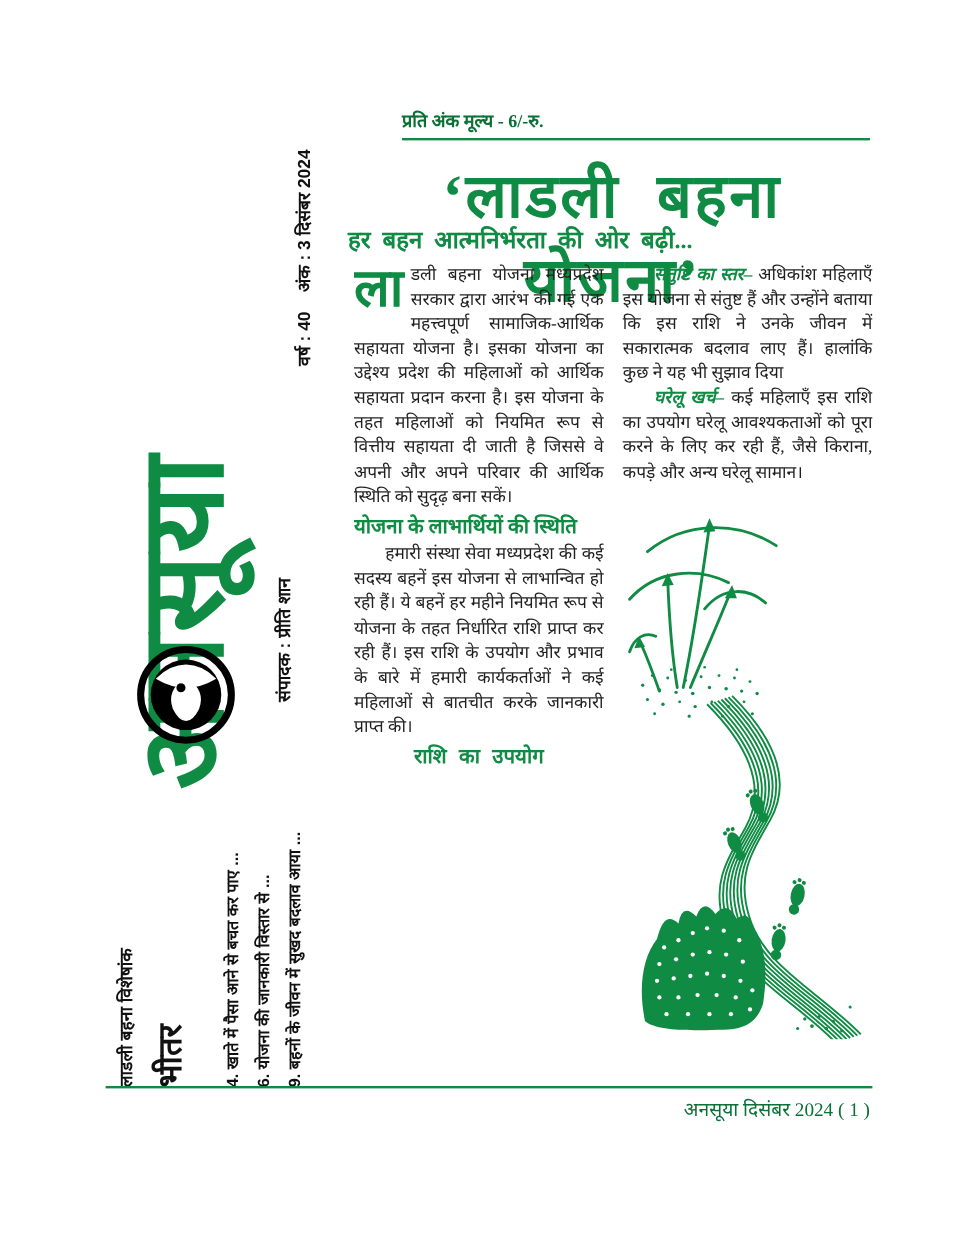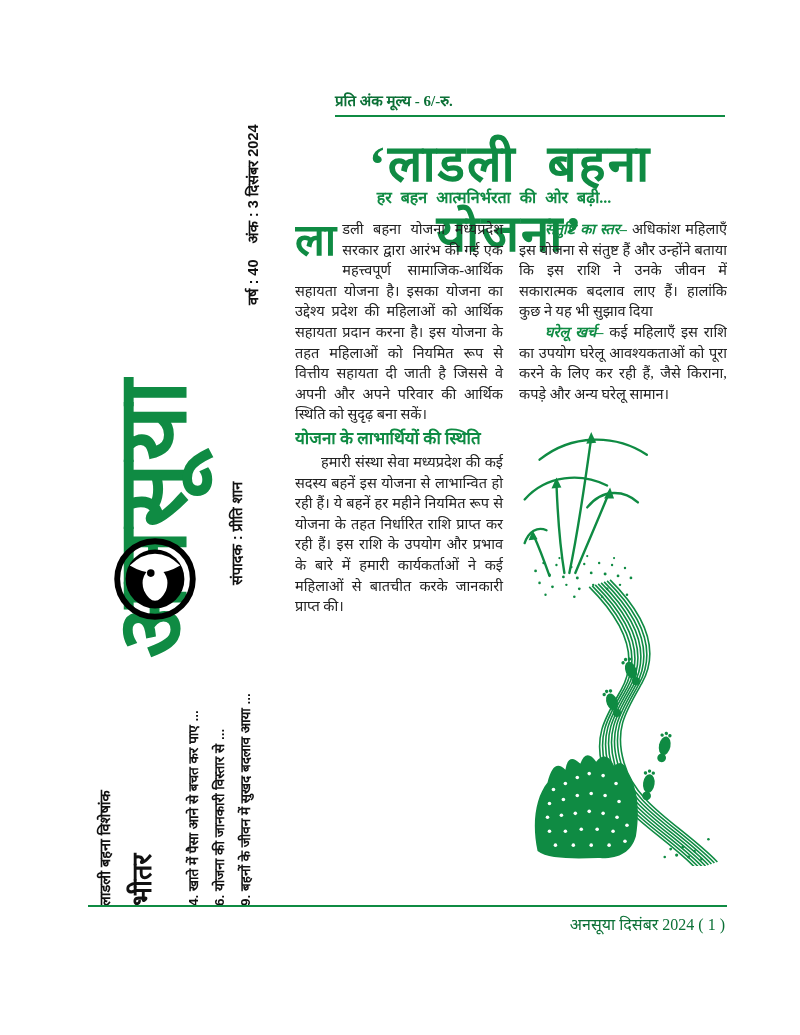--- a/index.html
+++ b/index.html
@@ -20,22 +20,22 @@
   .toc1{left:184px;top:906px;} .toc2{left:210px;top:906px;} .toc3{left:236px;top:906px;}
   .tocline{font-size:13.5px;font-weight:bold;color:#111;
            font-family:"Liberation Sans","DejaVu Sans",sans-serif;}
   .logo{position:absolute;left:113px;top:537px;width:84px;height:84px;}
   
   .price{position:absolute;left:335px;top:90px;width:390px;
          font-size:15px;font-weight:bold;color:#0b7036;}
   .hline-top{position:absolute;left:335px;top:115px;width:390px;border-top:2px solid #0f8b43;}
   .title{position:absolute;left:290px;top:126px;width:440px;text-align:center;
          font-size:51px;font-weight:bold;color:#0f8b43;letter-spacing:2px;word-spacing:16px;}
-  .subtitle{position:absolute;left:274px;top:186px;width:440px;text-align:center;
-            font-size:16px;font-weight:bold;color:#0f8b43;word-spacing:5px;}
+  .subtitle{position:absolute;left:290px;top:186px;width:440px;text-align:left;
+            font-size:20px;font-weight:bold;color:#0f8b43;word-spacing:5px;}
   
   .columns{position:absolute;left:295px;top:219px;width:432px;height:686px;
            display:flex;gap:16px;overflow:hidden;}
   .col{width:208px;font-size:14.5px;line-height:20.6px;text-align:justify;color:#1f1f1f;}
   .col p{margin:0;}
   .indent{text-indent:26px;}
   .dropcap{float:left;font-size:44px;line-height:40px;font-weight:bold;color:#0f8b43;
            padding-right:6px;padding-top:2px;}
   .h-green{color:#0f8b43;font-weight:bold;font-size:17px;line-height:22px;margin:3px 0 2px 0;font-family:Liberation Serif, serif;}
   .h-center{text-align:center;word-spacing:6px;}
@@ -76,20 +76,21 @@
   <div class="price">प्रति अंक मूल्य - 6/-रु.</div>
   <div class="hline-top"></div>
   <div class="title">‘लाडली बहना योजना’</div>
   <div class="subtitle">हर बहन आत्मनिर्भरता की ओर बढ़ी...</div>
 
   <div class="columns">
     <div class="col">
       <p><span class="dropcap">ला</span><span>डली बहना योजना मध्यप्रदेश सरकार द्वारा आरंभ की गई एक महत्त्वपूर्ण सामाजिक-आर्थिक सहायता योजना है। इसका योजना का उद्देश्य प्रदेश की महिलाओं को आर्थिक सहायता प्रदान करना है। इस योजना के तहत महिलाओं को नियमित रूप से वित्तीय सहायता दी जाती है जिससे वे अपनी और अपने परिवार की आर्थिक स्थिति को सुदृढ़ बना सकें।</span></p>
       <div class="h-green">योजना के लाभार्थियों की स्थिति</div>
       <p class="indent">हमारी संस्था सेवा मध्यप्रदेश की कई सदस्य बहनें इस योजना से लाभान्वित हो रही हैं। ये बहनें हर महीने नियमित रूप से योजना के तहत निर्धारित राशि प्राप्त कर रही हैं। इस राशि के उपयोग और प्रभाव के बारे में हमारी कार्यकर्ताओं ने कई महिलाओं से बातचीत करके जानकारी प्राप्त की।</p>
+      <div class="h-green h-center">राशि का उपयोग</div>
     </div>
 
     <div class="col">
       <p class="indent"><span class="lead">संतुष्टि का स्तर–</span><span> अधिकांश महिलाएँ इस योजना से संतुष्ट हैं और उन्होंने बताया कि इस राशि ने उनके जीवन में सकारात्मक बदलाव लाए हैं। हालांकि कुछ ने यह भी सुझाव दिया</span></p>
       <p class="indent"><span class="lead">घरेलू खर्च–</span><span> कई महिलाएँ इस राशि का उपयोग घरेलू आवश्यकताओं को पूरा करने के लिए कर रही हैं, जैसे किराना, कपड़े और अन्य घरेलू सामान।</span></p>
 
       <svg class="illo" viewBox="0 0 207 455" width="207" height="452">
 
         <path class="g" d="M50,160 C60,112 67,60 72,24"></path>
         <path class="g" d="M20,46 C52,20 96,20 128,41"></path>

